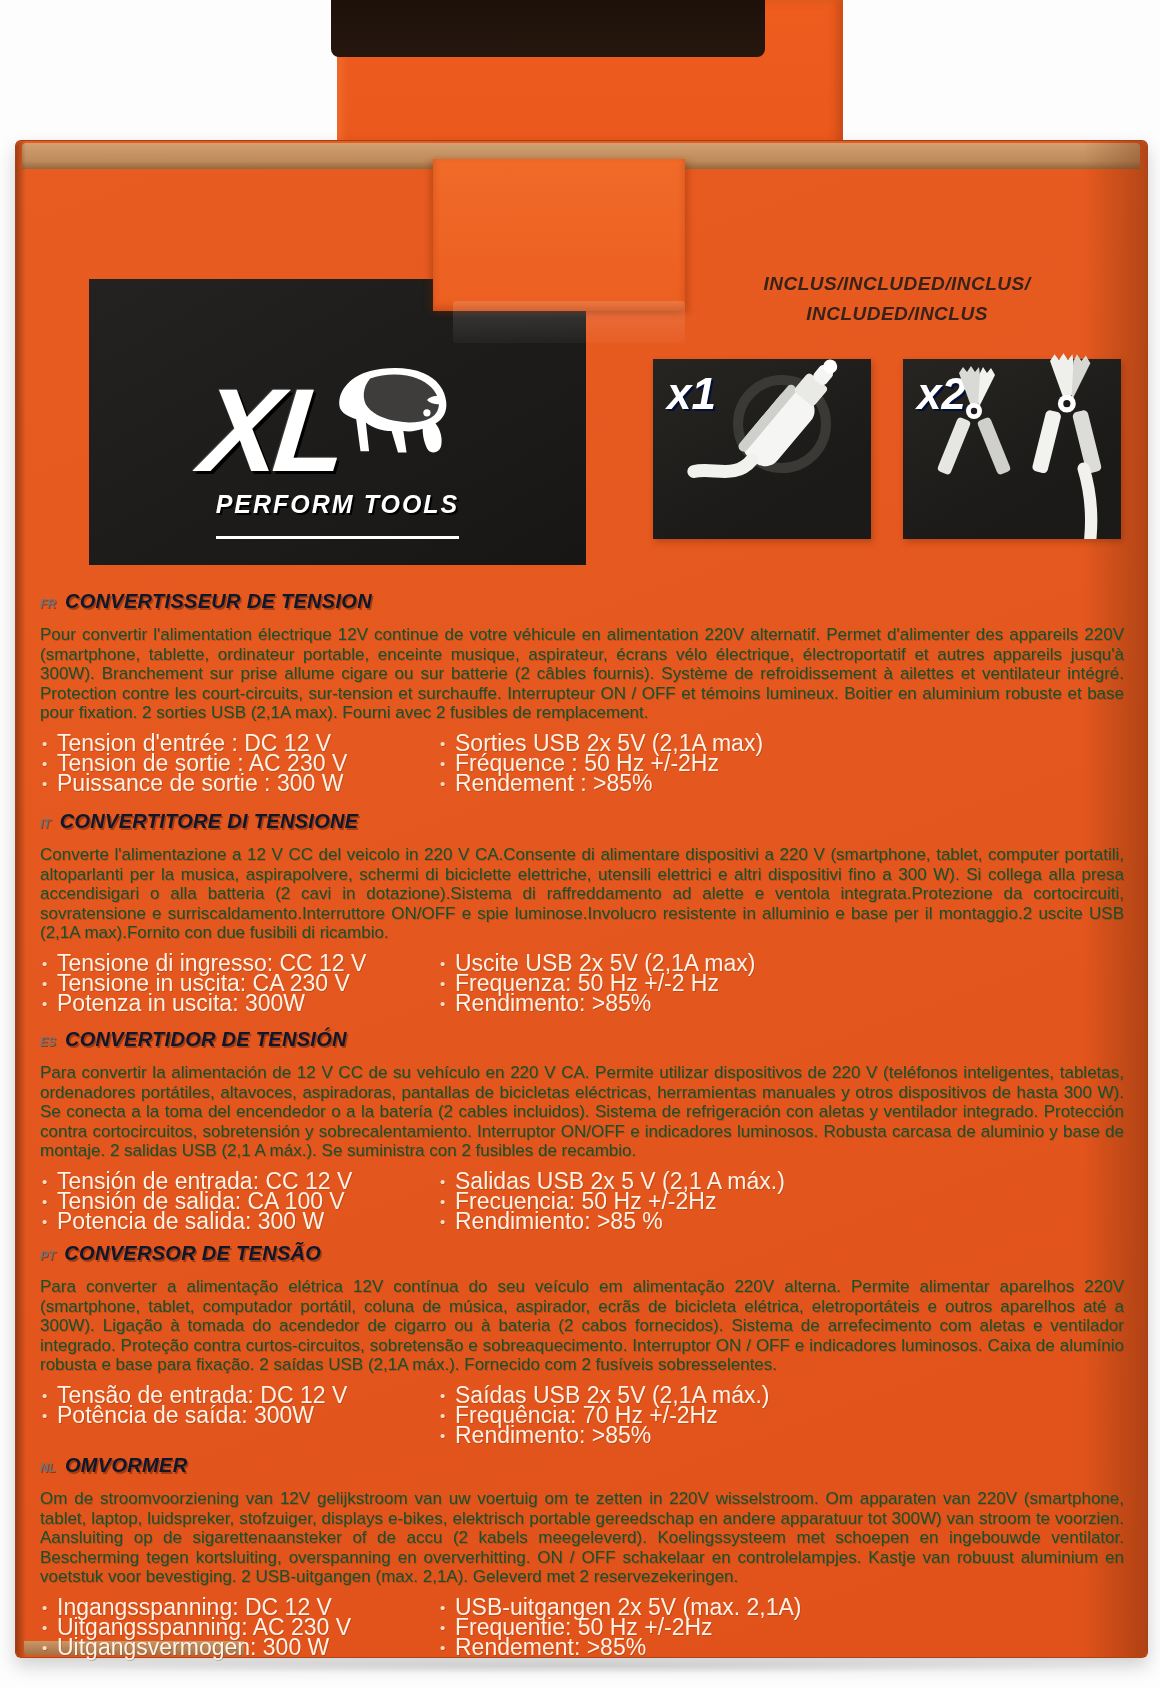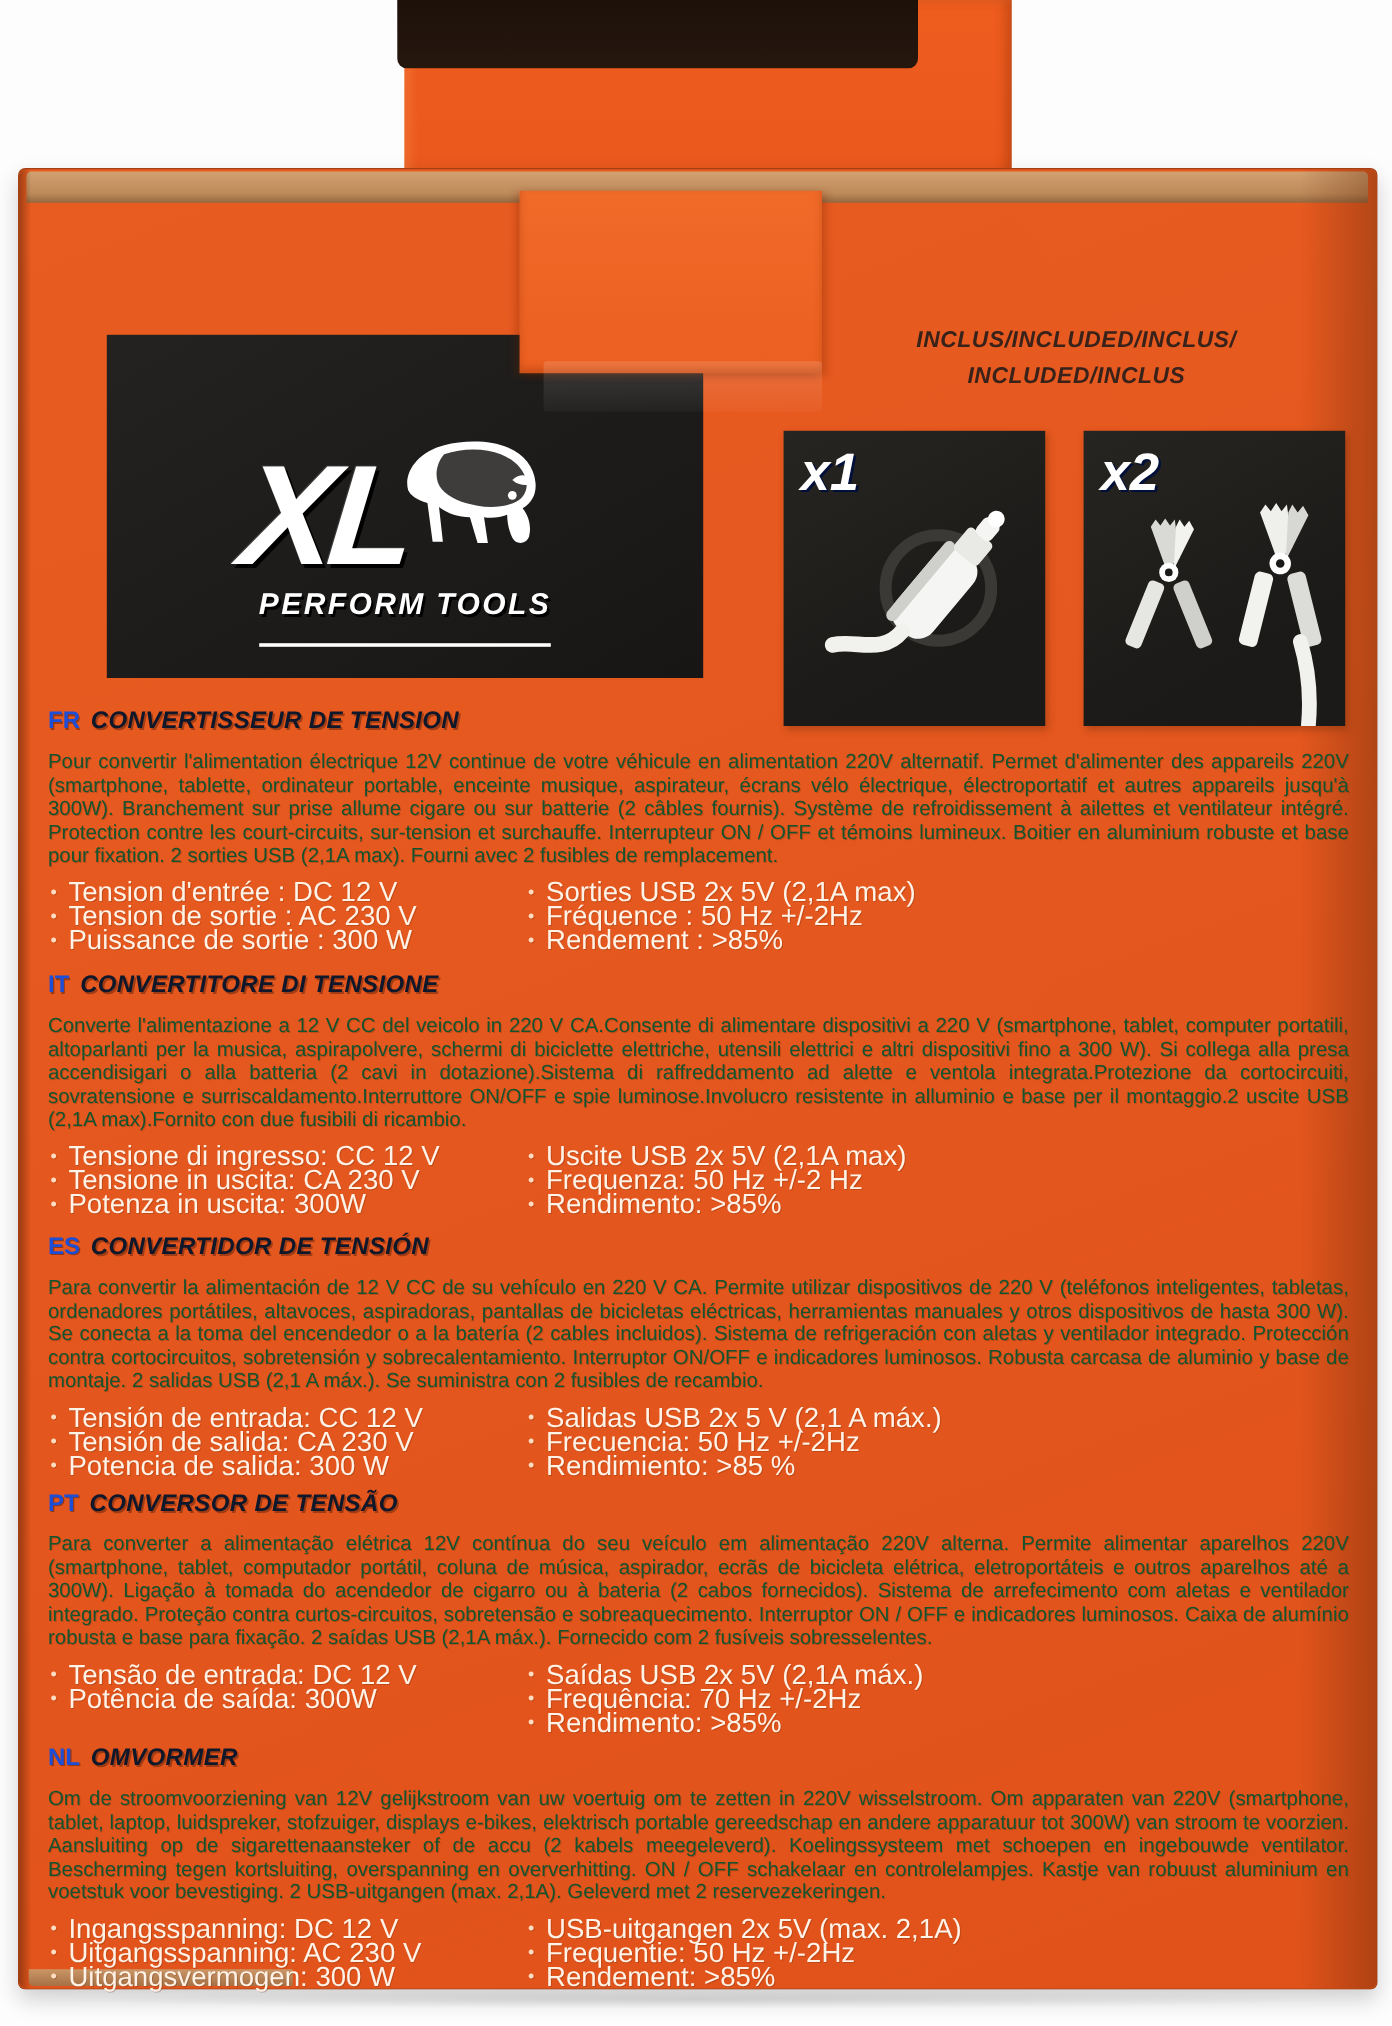--- a/index.html
+++ b/index.html
@@ -48,31 +48,31 @@
     text-shadow:3px 3px 0 #000,-1px -1px 0 #3a3a3a;}
   .logo-bison{margin-left:-18px;margin-bottom:4px;}
   .logo-sub{margin-top:10px;font-size:25px;font-weight:bold;font-style:italic;color:#fff;
     letter-spacing:2px;border-bottom:3px solid #fff;padding-bottom:17px;
     text-shadow:2px 2px 0 #000;}
 
   
   .included-text{position:absolute;left:700px;top:268px;width:392px;text-align:center;
     color:#38221a;font-weight:800;font-style:italic;font-size:19px;line-height:30px;
     letter-spacing:.5px;}
-  .icon-square{position:absolute;top:358px;width:218px;height:246px;
+  .icon-square{position:absolute;top:358px;width:218px;height:180px;
     background:linear-gradient(150deg,#262522,#1b1a18 70%);
     box-shadow:2px 3px 6px rgba(100,40,8,.35);}
   .count-label{position:absolute;left:14px;top:10px;color:#fff;font-size:44px;
     font-weight:bold;font-style:italic;text-shadow:2px 2px 0 #00103a;}
   .icon-art{position:absolute;right:4px;bottom:0;}
 
   
   .lang-section{position:absolute;left:40px;width:1084px;color:#fdf3ea;}
   .sec-head{margin:0 0 12px 0;display:flex;align-items:baseline;gap:9px;}
-  .lang-code{font-size:20px;font-weight:800;color:#1d4ed8;
+  .lang-code{font-size:12px;font-weight:800;font-style:italic;color:#737373;
     text-shadow:1px 1px 0 rgba(60,20,5,.45);}
   .sec-title{font-size:20px;font-weight:800;font-style:italic;color:#0f172a;
     letter-spacing:.3px;text-shadow:1.5px 1.5px 0 rgba(60,20,5,.4);}
   .sec-body{margin:0 0 11px 0;font-size:17px;line-height:19.6px;text-align:justify;
     color:#14532d;text-shadow:.8px .8px 0 rgba(90,35,8,.25);}
   .bullets{display:flex;}
   .bullets ul{margin:0;padding:0;list-style:none;}
   .bullets .left{width:398px;flex:none;}
   .bullets .right{flex:1;}
   .bullets li{position:relative;padding-left:17px;font-size:23px;line-height:19.8px;
@@ -198,21 +198,21 @@
 
   <section class="lang-section" style="top:1028px;">
     <h2 class="sec-head">
       <span class="lang-code">ES</span>
       <span class="sec-title">CONVERTIDOR DE TENSIÓN</span>
     </h2>
     <p class="sec-body">Para convertir la alimentación de 12 V CC de su vehículo en 220 V CA. Permite utilizar dispositivos de 220 V (teléfonos inteligentes, tabletas, ordenadores portátiles, altavoces, aspiradoras, pantallas de bicicletas eléctricas, herramientas manuales y otros dispositivos de hasta 300 W). Se conecta a la toma del encendedor o a la batería (2 cables incluidos). Sistema de refrigeración con aletas y ventilador integrado. Protección contra cortocircuitos, sobretensión y sobrecalentamiento. Interruptor ON/OFF e indicadores luminosos. Robusta carcasa de aluminio y base de montaje. 2 salidas USB (2,1 A máx.). Se suministra con 2 fusibles de recambio.</p>
     <div class="bullets">
       <ul class="left">
         <li>Tensión de entrada: CC 12 V</li>
-        <li>Tensión de salida: CA 230 V</li>
+        <li>Tensión de salida: CA 100 V</li>
         <li>Potencia de salida: 300 W</li>
       </ul>
       <ul class="right">
         <li>Salidas USB 2x 5 V (2,1 A máx.)</li>
         <li>Frecuencia: 50 Hz +/-2Hz</li>
         <li>Rendimiento: &gt;85 %</li>
       </ul>
     </div>
   </section>
 

